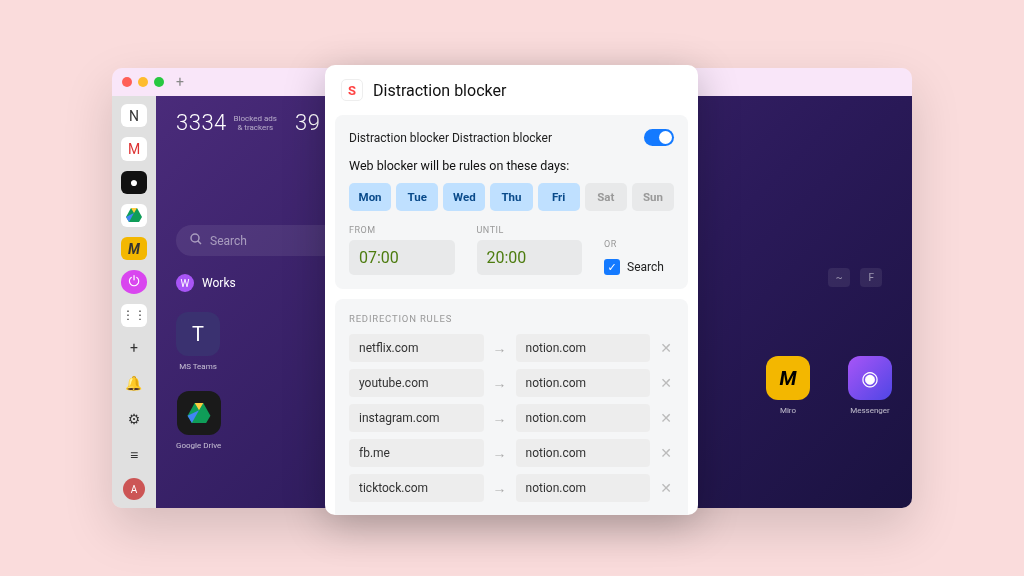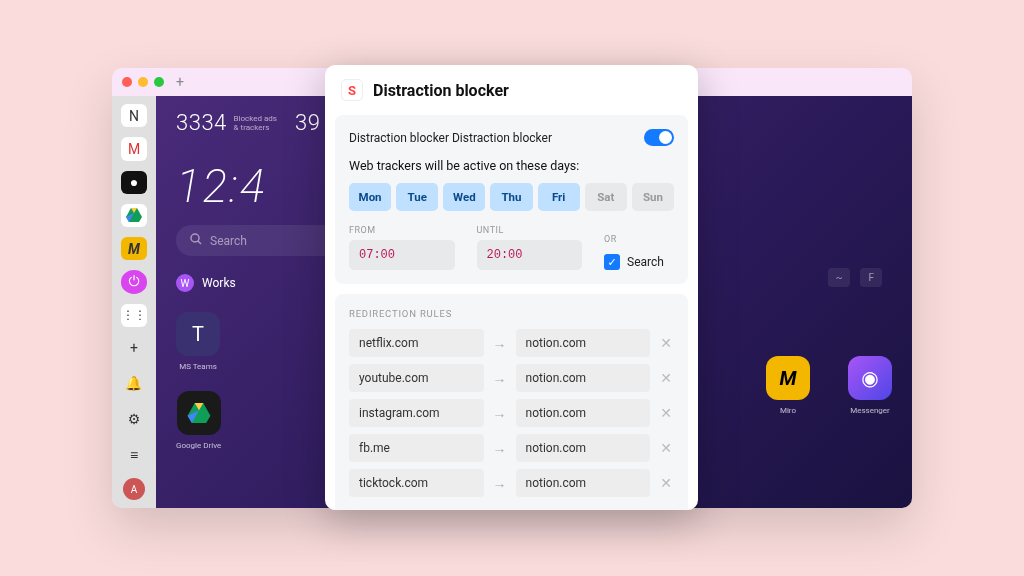--- a/index.html
+++ b/index.html
@@ -59,20 +59,21 @@
     color: #333;
   }
   .sb-bottom { margin-top: auto; margin-bottom: 8px; display:flex; flex-direction:column; gap:10px; align-items:center;}
   .avatar { width: 22px; height: 22px; border-radius: 50%; background: #c55; color:#fff; font-size:10px; display:flex; align-items:center; justify-content:center;}
   .content {
     flex: 1;
     background: linear-gradient(135deg, #4a2b7a 0%, #2b1a5a 60%, #1a1240 100%);
     position: relative;
     color: #fff;
     padding: 14px 20px;
+    text-align: center;
   }
   .stats { display:flex; gap:18px; font-size:11px; align-items:flex-start; }
   .statnum { font-size: 22px; font-weight:300; letter-spacing:0.5px; margin-right:4px;}
   .statlabel { color: rgba(255,255,255,0.6); font-size:8px; line-height:1.1; display:inline-block; vertical-align:top; margin-top:5px;}
   .clock { font-size: 46px; font-weight:200; margin-top:24px; letter-spacing:2px;font-style:italic;}
   .search {
     margin-top: 12px;
     width: 280px;
     background: rgba(255,255,255,0.08);
     border-radius: 20px;
@@ -109,21 +110,21 @@
     display: flex;
     align-items: center;
     gap: 10px;
   }
   .popup-logo {
     width: 22px; height: 22px; border-radius: 5px;
     background: #fff; border:1px solid #eee;
     display:flex; align-items:center; justify-content:center;
     font-weight:bold; color:#f44; font-size:13px;
   }
-  .popup-title { font-size: 16px; font-weight: 700; color: #111; }
+  .popup-title { font-size: 16px; font-weight: 400; color: #111; }
   .section {
     margin: 0 10px 10px 10px;
     background: #F5F6F7;
     border-radius: 8px;
     padding: 14px;
   }
   .toggle-row { display:flex; justify-content:space-between; align-items:center; margin-bottom:12px;}
   .toggle-label { font-size: 12px; color:#222;}
   .toggle {
     width: 30px; height: 17px; background:#147aff; border-radius: 10px; position:relative;
@@ -139,21 +140,21 @@
     border-radius: 5px;
     font-size: 11.5px;
     font-weight:700;
   }
   .day-on { background:#BFE0FF; color:#0a4a8a; }
   .day-off { background:#E8E9EA; color:#999; }
   .timegrid { display:flex; gap:22px; align-items:flex-end; }
   .tcol { flex:1; }
   .tlabel { font-size:9px; letter-spacing:0.5px; color:#999; margin-bottom:5px; text-transform:uppercase;}
   .tinput {
-    background:#E8E9EA; border-radius:5px; padding:8px 10px; font-size:12px; color:#be185d;font-family:Liberation Mono, monospace;
+    background:#E8E9EA; border-radius:5px; padding:8px 10px; font-size:16px; color:#4d7c0f;
   }
   .always-col { display:flex; flex-direction:column; gap:5px; min-width:70px;}
   .always-row { display:flex; align-items:center; gap:7px; font-size:12px; color:#222;}
   .checkbox { width:16px; height:16px; border-radius:3px; background:#147aff; display:flex; align-items:center; justify-content:center; color:#fff; font-size:11px; }
   .rules-title { font-size:9.5px; letter-spacing:0.8px; color:#999; margin-bottom:10px; text-transform:uppercase;}
   .rule { display:flex; align-items:center; gap:8px; margin-bottom:7px; }
   .rule-input {
     flex:1; background:#EDEDED; border-radius:4px; padding:7px 10px; font-size:12px; color:#333;
   }
   .arrow { color:#aaa; font-size:14px; width:16px; text-align:center;}
@@ -253,21 +254,21 @@
 <div class="popup">
   <div class="popup-head">
     <div class="popup-logo">S</div>
     <div class="popup-title">Distraction blocker</div>
   </div>
   <div class="section">
     <div class="toggle-row">
       <div class="toggle-label">Distraction blocker Distraction blocker</div>
       <div class="toggle"></div>
     </div>
-    <div class="desc">Web trackers will be active on these days:</div>
+    <div class="desc">Web blocker will be rules on these days:</div>
     <div class="days" id="days-row">
         <div class="day day-on">Mon</div>
         <div class="day day-on">Tue</div>
         <div class="day day-on">Wed</div>
         <div class="day day-on">Thu</div>
         <div class="day day-on">Fri</div>
         <div class="day day-off">Sat</div>
         <div class="day day-off">Sun</div>
       </div>
     <div class="timegrid">

